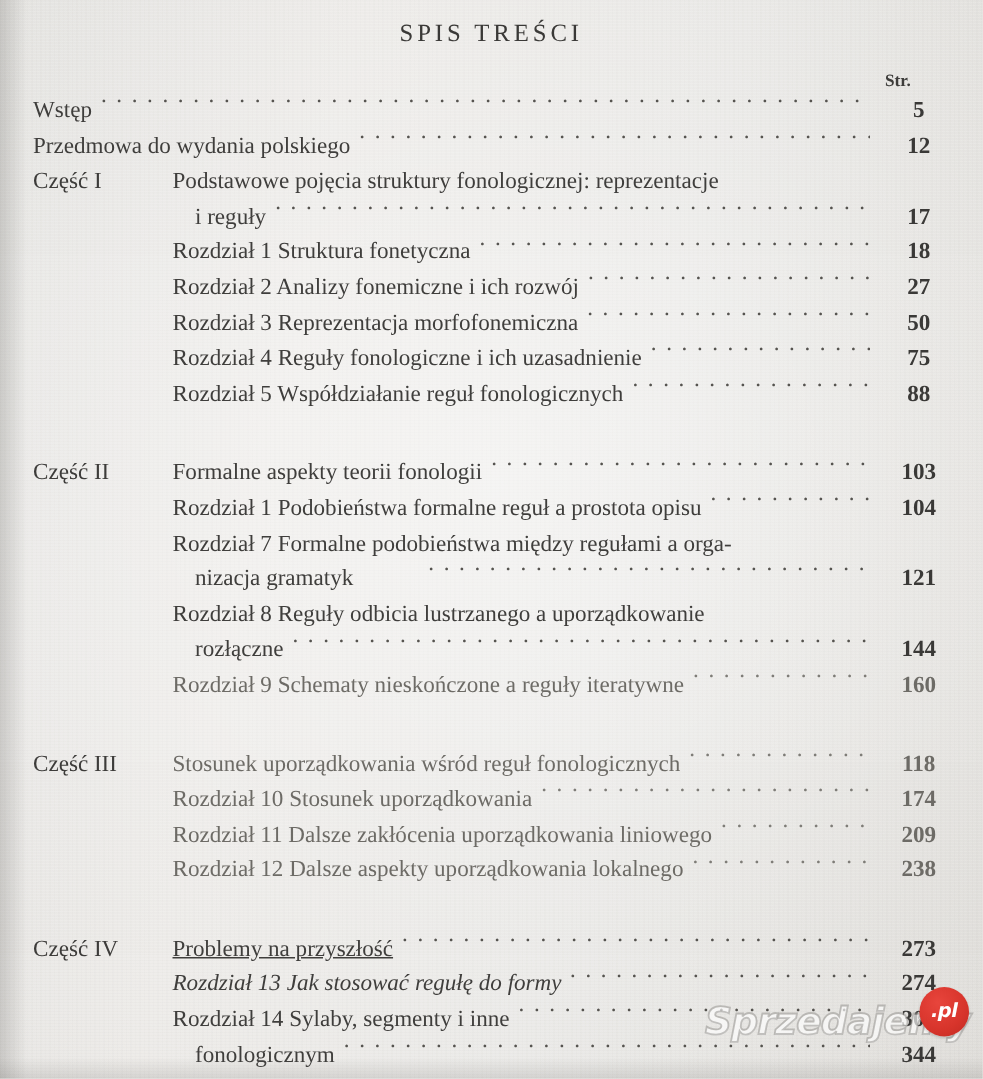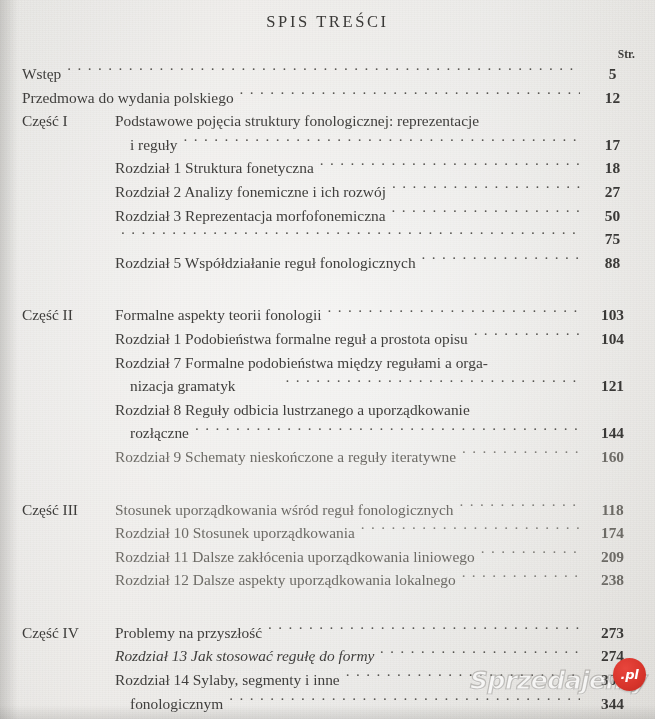--- a/index.html
+++ b/index.html
@@ -56,21 +56,21 @@
     letter-spacing: 2.6px;
     color: #3a3937;
     font-weight: 400;
   }
 
   .str-head {
     position: absolute;
     top: 48px;
     left: 590px;
     width: 45px;
-    text-align: right;
+    text-align: left;
     font-size: 11.5px;
     font-weight: bold;
     color: #3e3d3b;
   }
 
   .rows {
     position: absolute;
     top: 62px;
     left: 0;
     width: 655px;
@@ -233,20 +233,21 @@
       </div>
       <div class="row">
         <span class="entry" style="left: 115px; width: 469px;">
           <span class="txt">Rozdział 3 Reprezentacja morfofonemiczna</span>
           <span class="leader"></span>
         </span>
         <span class="pg">50</span>
       </div>
       <div class="row">
         <span class="entry" style="left: 115px; width: 469px;">
+          <span class="txt">Rozdział 4 Reguły fonologiczne i ich uzasadnienie</span>
           <span class="leader"></span>
         </span>
         <span class="pg">75</span>
       </div>
       <div class="row">
         <span class="entry" style="left: 115px; width: 469px;">
           <span class="txt">Rozdział 5 Współdziałanie reguł fonologicznych</span>
           <span class="leader"></span>
         </span>
         <span class="pg">88</span>
@@ -324,21 +325,21 @@
       <div class="row">
         <span class="entry faint" style="left: 115px; width: 469px;">
           <span class="txt">Rozdział 12 Dalsze aspekty uporządkowania lokalnego</span>
           <span class="leader"></span>
         </span>
         <span class="pg faint">238</span>
       </div>
       <div class="row gap"></div>
       <div class="row">
         <span class="part">Część IV</span>
-        <span class="entry" style="left: 115px; width: 469px;">
+        <span class="entry" style="left: 115px; width: 469px; text-decoration: underline;">
           <span class="txt">Problemy na przyszłość</span>
           <span class="leader"></span>
         </span>
         <span class="pg">273</span>
       </div>
       <div class="row">
         <span class="entry" style="left: 115px; width: 469px; font-style: italic;">
           <span class="txt">Rozdział 13 Jak stosować regułę do formy</span>
           <span class="leader"></span>
         </span>

